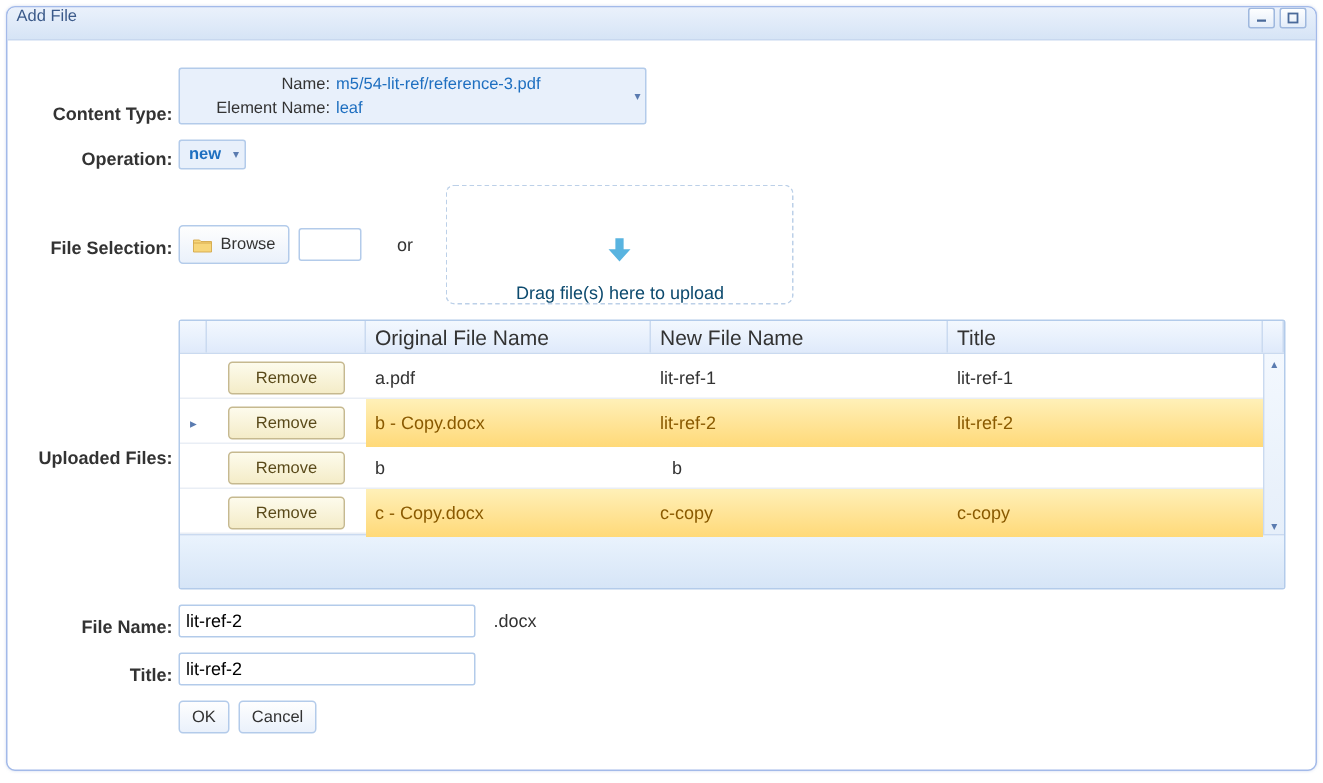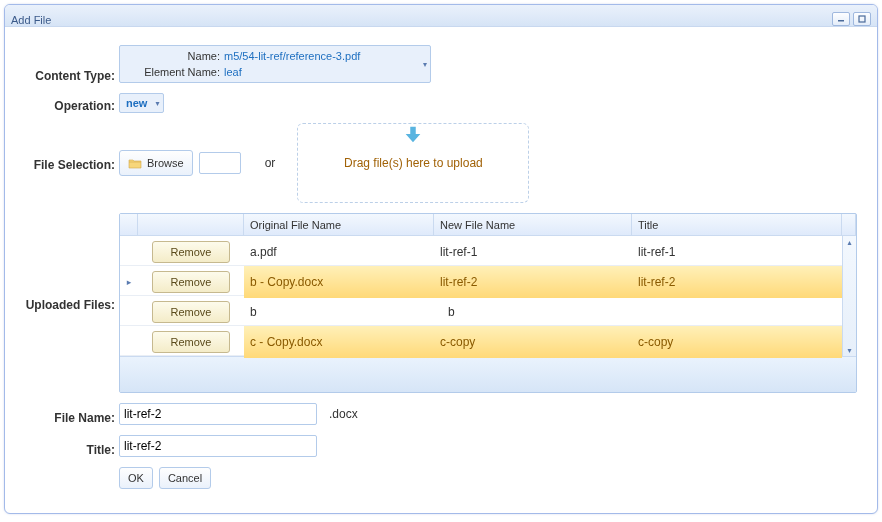--- a/index.html
+++ b/index.html
@@ -17,21 +17,21 @@
     border-radius: 6px;
     background: #fff;
     box-shadow: 0 0 2px rgba(160,180,220,0.5);
     overflow: hidden;
   }
   .titlebar {
     height: 22px;
     background: linear-gradient(#eaf1fb, #d6e4f6);
     border-bottom: 1px solid #c8d8ef;
     display: flex;
-    align-items: flex-end;
+    align-items: flex-start;
     padding: 0 6px;
     font-size: 11px;
     color: #3b5a8a;
   }
   .titlebar .spacer { flex: 1; }
   .titlebar .win-btn {
     width: 18px; height: 14px;
     margin-left: 3px;
     border: 1px solid #9fb8de;
     border-radius: 2px;
@@ -133,44 +133,44 @@
   .small-input {
     width: 42px; height: 22px;
     border: 1px solid #b3cbea; border-radius:2px;
     background:#fff;
   }
   .or-text { margin: 0 16px 0 18px; font-size:12px; color:#333; }
   .dropzone {
     width: 232px; height: 80px;
     border: 1px dashed #bcd0e8;
     border-radius: 6px;
-    display:flex; flex-direction:column; align-items:center; justify-content:flex-start;
+    display:flex; flex-direction:column; align-items:center; justify-content:flex-end;
     gap:10px;
-    color:#a16207;
+    color:#0c4a6e;
     font-size:12px;
   }
   .drop-arrow {
     width: 22px; height: 22px;
   }
 
   
   .uploaded-row { align-items: center; }
   .grid-wrap {
     width: 738px;
     border: 1px solid #b3cbea;
     border-radius: 2px;
     background: #fff;
     position: relative;
   }
   .grid-header {
     display:flex;
     background: linear-gradient(#f3f8fe,#dfeafb);
     border-bottom: 1px solid #cadaf0;
     height: 22px;
-    font-size:11px;
+    font-size:14px;
     color:#333;
   }
   .gh-cell {
     border-right: 1px solid #cadaf0;
     display:flex; align-items:center;
     padding: 0 6px;
   }
   .col-caret { width: 18px; padding:0; }
   .col-action { width: 106px; padding:0; }
   .col-orig { width: 190px; }

